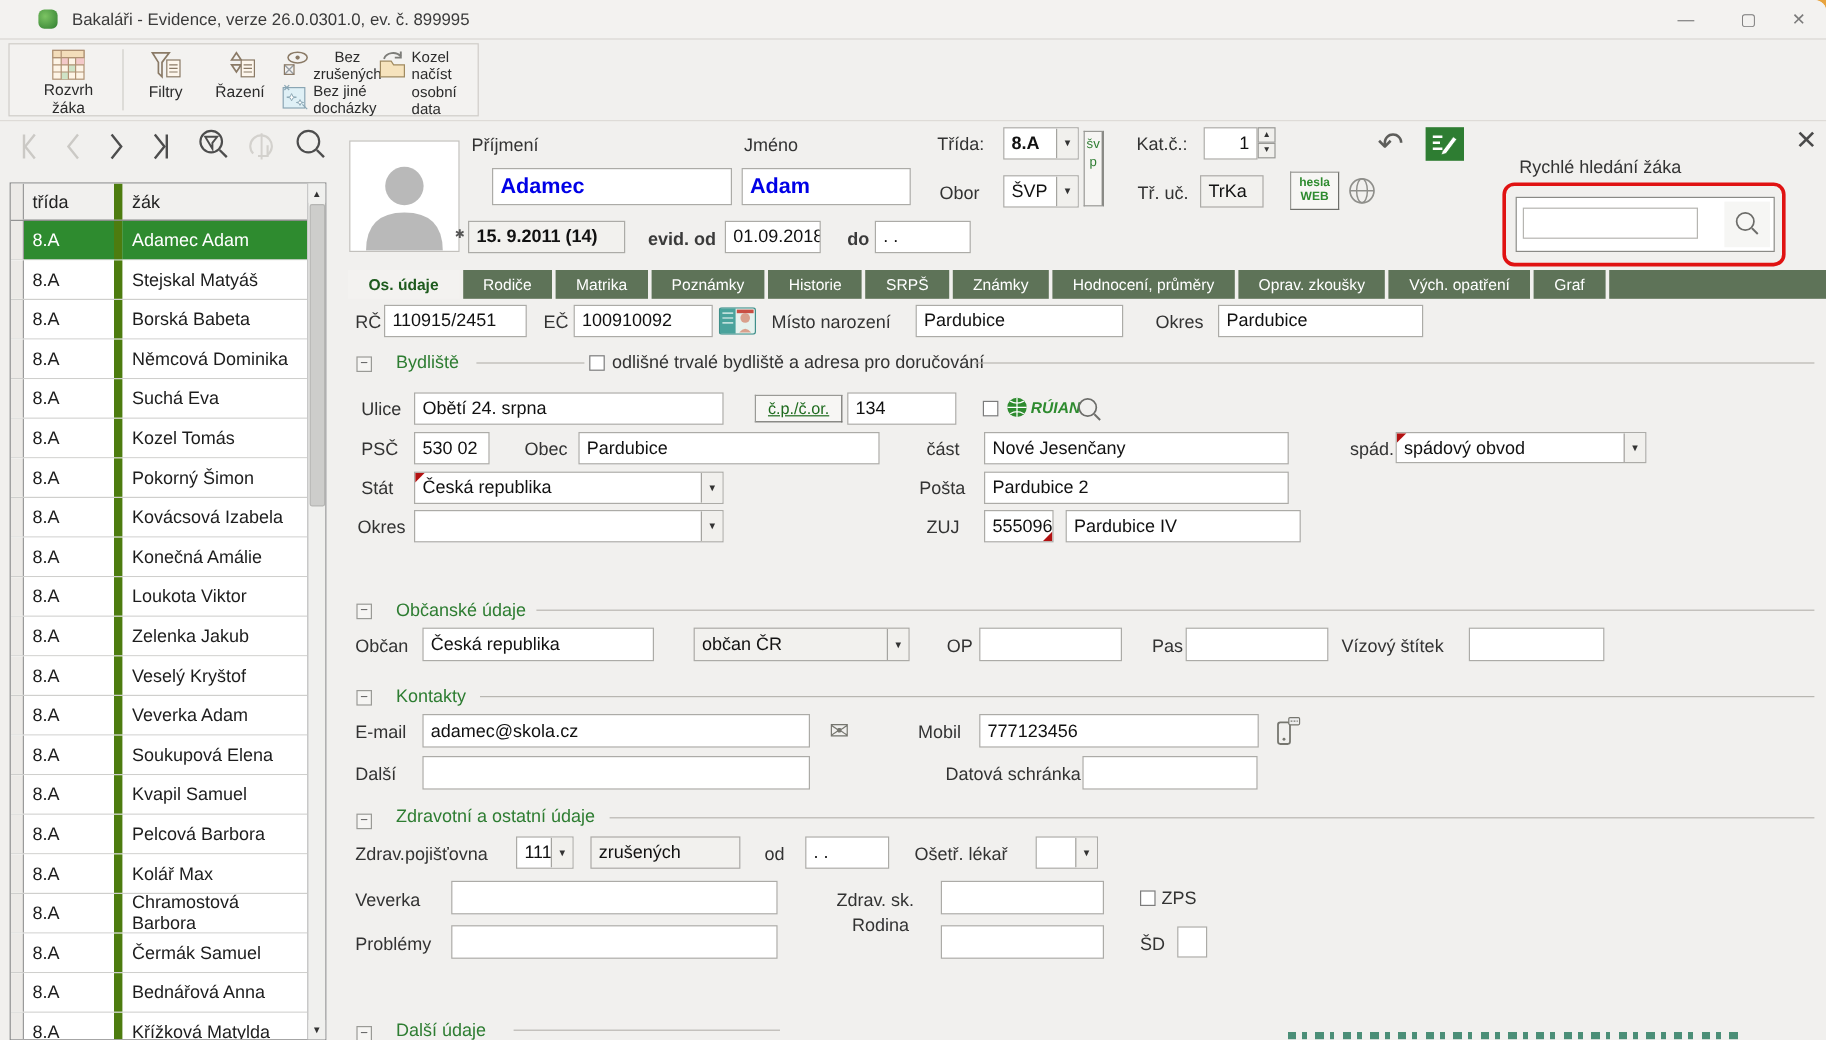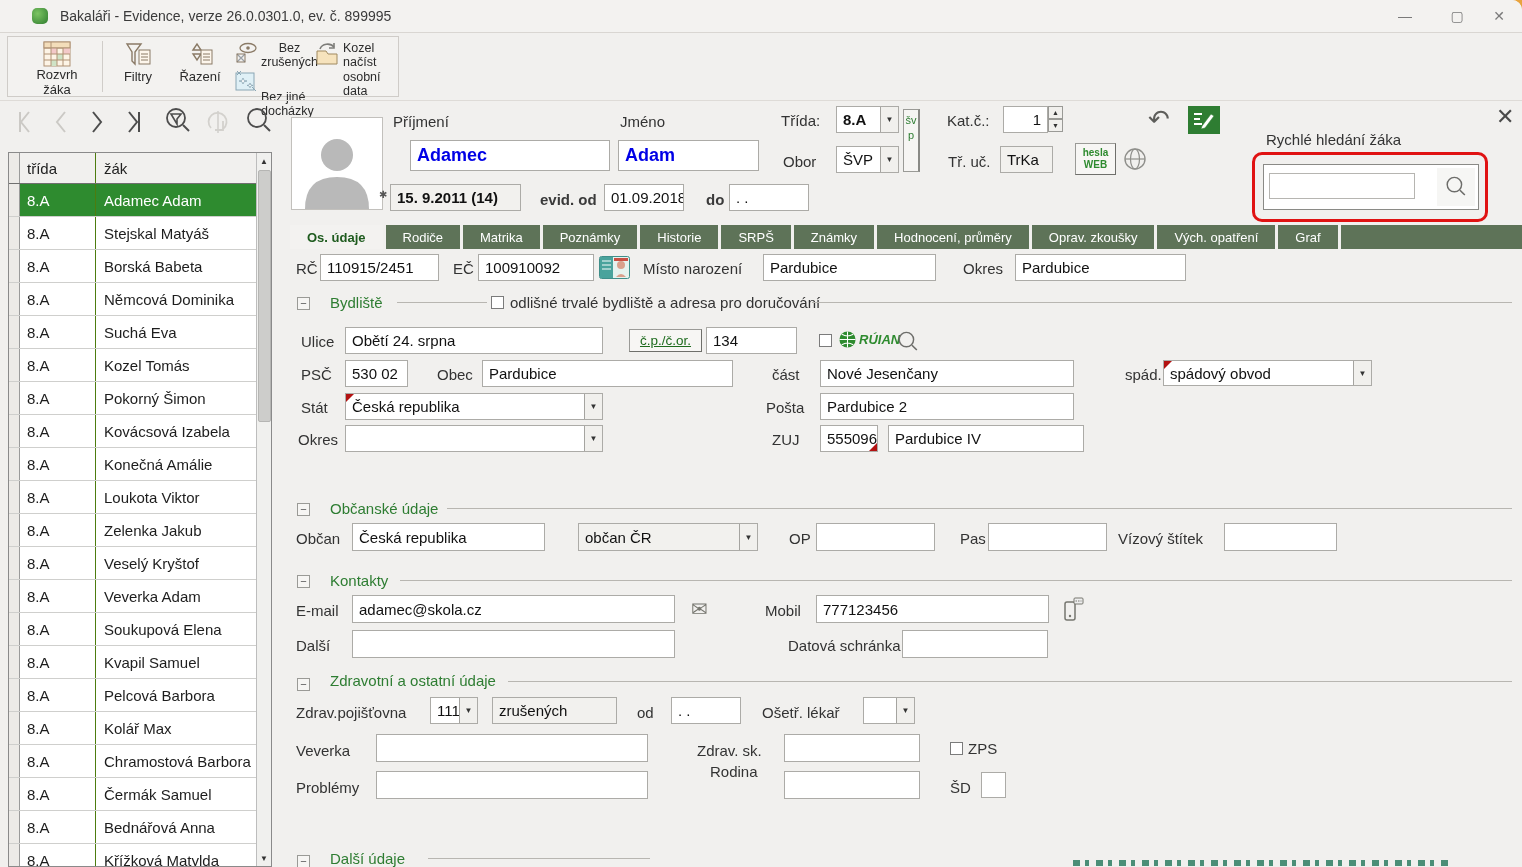--- a/index.html
+++ b/index.html
@@ -22,21 +22,21 @@
   .hline{position:absolute;height:1px;background:#b8b6b1;}
   
   .navico{position:absolute;width:30px;height:30px;}
   
   .list{position:absolute;left:8px;top:152px;width:264px;bottom:0;border:1px solid #8a8a8a;
         background:#fff;display:flex;box-sizing:border-box;}
   .list-main{flex:1;display:flex;flex-direction:column;overflow:hidden;}
   .lhead{display:flex;height:30px;background:#f1f0ee;border-bottom:1px solid #6f6f6f;
          font-size:15px;color:#222;align-items:center;flex:none;}
   .gut{width:10px;align-self:stretch;background:#eceae7;border-right:1px solid #9a9a9a;flex:none;}
-  .ctrida{width:68px;padding-left:7px;border-right:1px solid #4d7c0f;align-self:stretch;display:flex;align-items:center;flex:none;}
+  .ctrida{width:68px;padding-left:7px;border-right:7px solid #4d7c0f;align-self:stretch;display:flex;align-items:center;flex:none;}
   .czak{flex:1;padding-left:8px;display:flex;align-items:center;}
   .lrow{display:flex;height:32px;border-bottom:1px solid #cfcfcd;font-size:15px;color:#1d1d1d;background:#fff;flex:none;}
   .lrow.sel .ctrida,.lrow.sel .czak{background:#2e8b2f;color:#fff;}
   .vscroll{width:14px;background:#f0f0ee;border-left:1px solid #bdbdbd;position:relative;flex:none;}
   .sbtn{position:absolute;left:0;width:14px;height:16px;background:#f0f0ee;color:#333;font-size:8px;
         display:flex;align-items:center;justify-content:center;}
   .sthumb{position:absolute;left:1px;width:11px;background:#cdcdcb;border:1px solid #b5b5b3;border-radius:2px;}
   
   .lb{position:absolute;font-size:15px;color:#333;white-space:nowrap;}
   .fld{position:absolute;background:#fff;border:1px solid #acaba7;box-sizing:border-box;
@@ -128,21 +128,21 @@
         <rect x="3" y="13" width="8" height="8" fill="none" stroke="#8a7a66"></rect>
       </svg>
       <span style="padding-left:3px;width:60px;text-align:center;">Bez zrušených</span>
     </div>
     <div class="tbtn-h" style="left:226px;top:32px;width:82px;">
       <svg width="24" height="24" viewBox="0 0 24 24" style="flex:none;">
         <rect x="2" y="4" width="18" height="17" fill="#dff0f6" stroke="#8aa6b4"></rect>
         <path d="M9 9l1.2 2.6L13 12l-2.8.6L9 15l-1.2-2.4L5 12l2.8-.4zM16 14l.9 2 2.1.4-2.1.5-.9 1.9-.9-1.9-2.1-.5 2.1-.4z" fill="#fff" stroke="#8aa6b4" stroke-width=".8"></path>
         <path d="M3 2l4 4M7 2L3 6M18 18l4 4" stroke="#8aa6b4" stroke-width="1"></path>
       </svg>
-      <span style="padding-left:3px;width:62px;margin-top:21px;">Bez jiné docházky</span>
+      <span style="padding-left:3px;width:62px;">Bez jiné docházky</span>
     </div>
     <div class="tbtn-h" style="left:306px;top:4px;width:86px;">
       <svg width="26" height="26" viewBox="0 0 26 26" style="flex:none;">
         <path d="M3 10h9l2 3h9v10H3z" fill="#f6e3bd" stroke="#a08a60"></path>
         <path d="M6 8a8 7 0 0 1 14-2" fill="none" stroke="#7d7d79" stroke-width="1.6"></path>
         <path d="M20 2v5h-5" fill="none" stroke="#7d7d79" stroke-width="1.6"></path>
       </svg>
       <span style="padding-left:3px;width:78px;">Kozel načíst osobní data</span>
     </div>
   </div>

